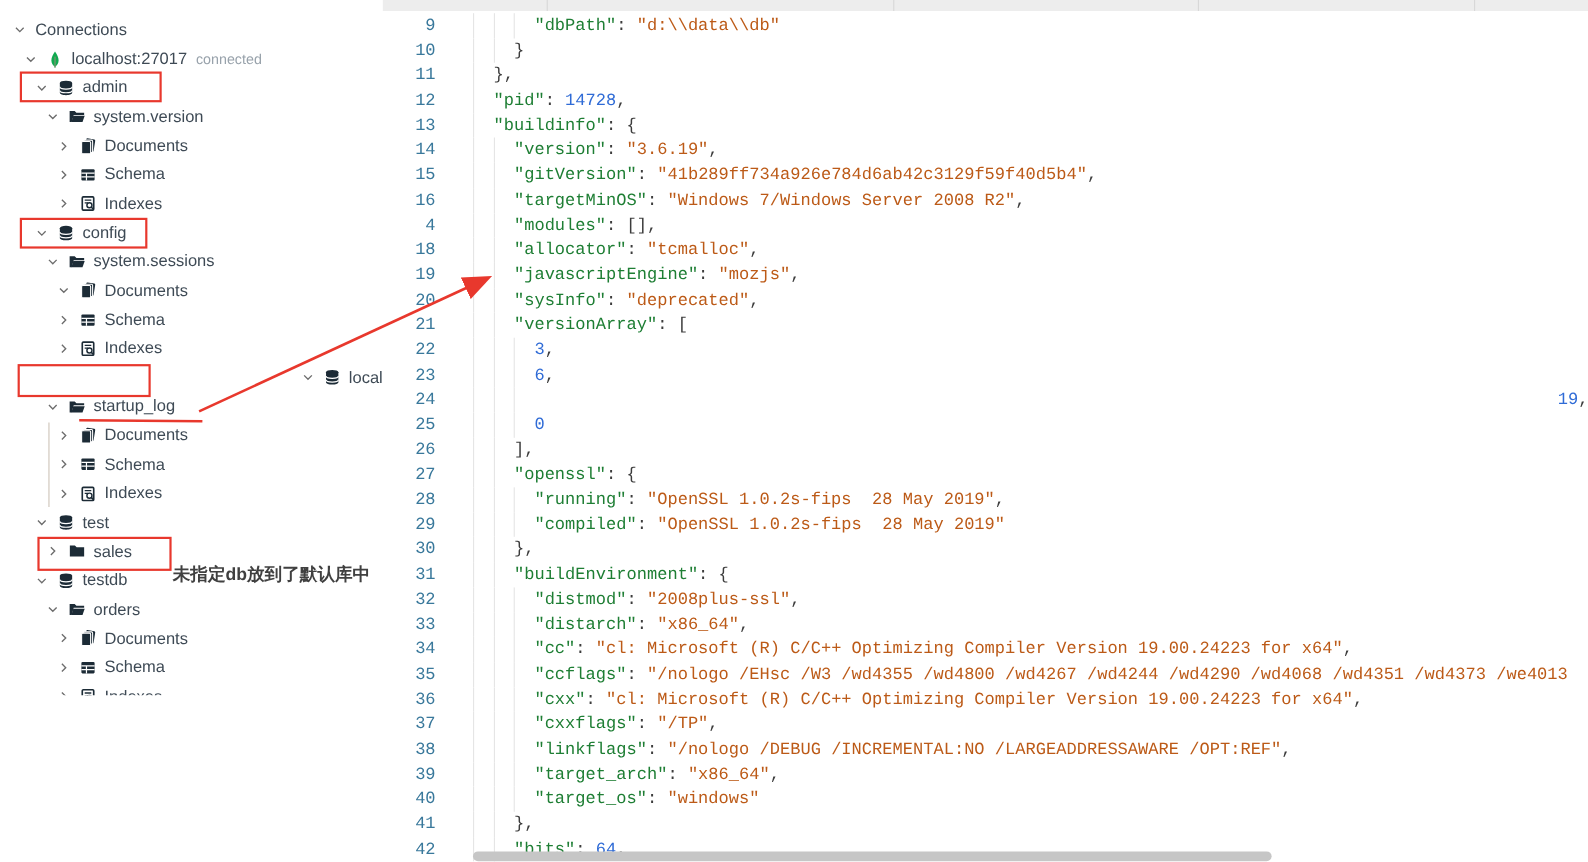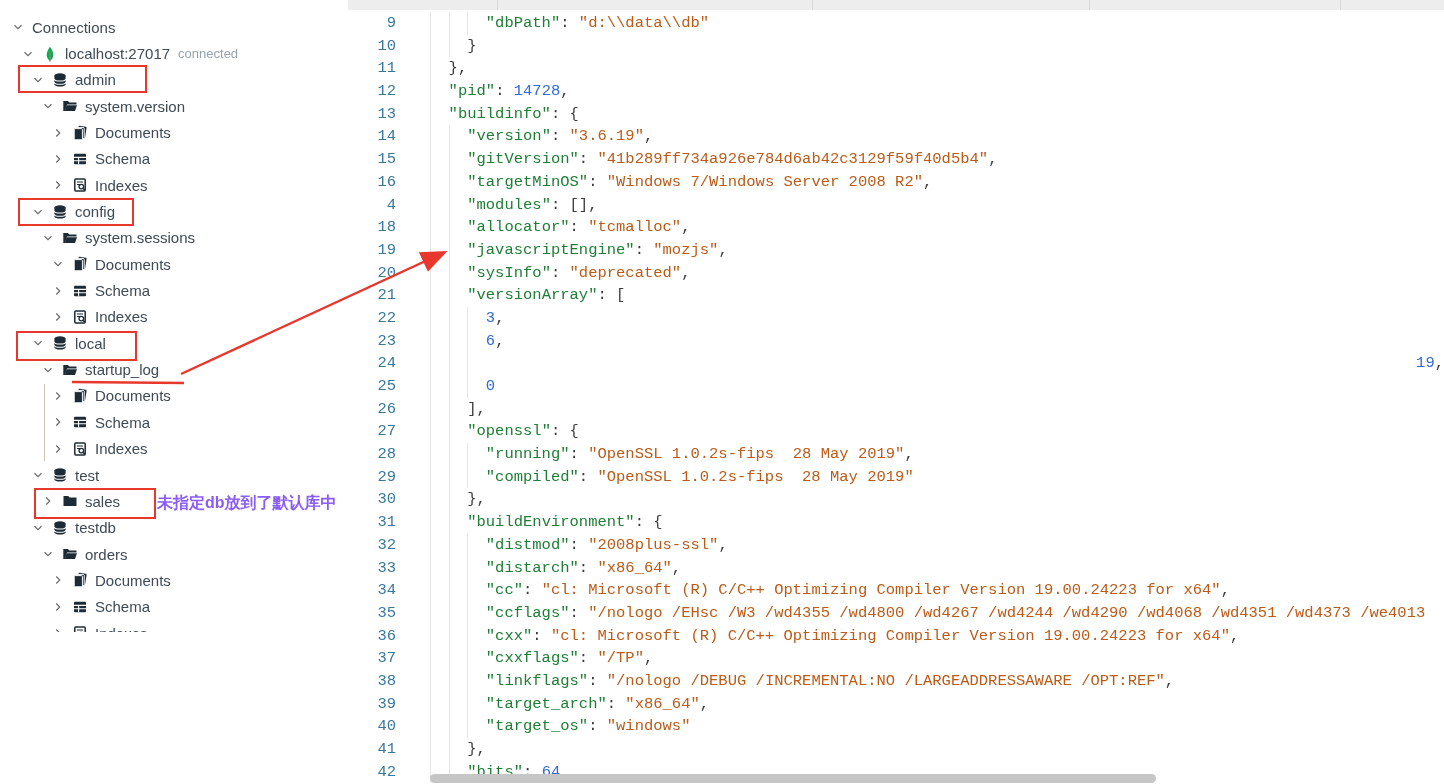--- a/index.html
+++ b/index.html
@@ -25,21 +25,21 @@
       font-size:15.5px;line-height:22.7px;}
   .cl .ln{position:absolute;left:0;top:0;width:48px;text-align:right;color:#39789b;}
   .cl .ct{position:absolute;left:82px;top:0;right:0;white-space:pre;overflow:hidden;}
   .tk{color:#1e7e34;}   
   .ts{color:#bc5a17;}   
   .tn{color:#2f6bd6;}   
   .tp{color:#3c3c3c;}   
 
   
   #overlay{position:absolute;left:0;top:0;width:1444px;height:784px;pointer-events:none;z-index:50;}
-  #sales-note{position:absolute;left:157px;top:493px;z-index:55;color:#8b5cf6;font-weight:bold;
+  #sales-note{position:absolute;left:157px;top:512px;z-index:55;color:#404040;font-weight:bold;
               font-size:16px;white-space:nowrap;pointer-events:none;}
   #hscroll{position:absolute;left:430px;top:774px;width:726px;height:9px;background:#c6c6c6;
            border-radius:5px;z-index:60;}
 </style>
 </head>
 <body>
 
 <div id="app">
 
   <div id="sidebar">
@@ -210,21 +210,21 @@
           <span class="t-icon">
             <svg width="16" height="16" viewBox="0 0 16 16">
               <rect x="2.8" y="2" width="10.4" height="12" rx="1" fill="none" stroke="#1c2b36" stroke-width="1.5"></rect>
               <path d="M5 5h6M5 7.5h3" stroke="#1c2b36" stroke-width="1.2"></path>
               <circle cx="9.3" cy="9.6" r="2.3" fill="none" stroke="#1c2b36" stroke-width="1.3"></circle>
               <path d="M10.9 11.2l2 2" stroke="#1c2b36" stroke-width="1.5"></path>
             </svg>
           </span>
           <span class="t-label">Indexes</span>
         </div>
-        <div class="tree-row" style="padding-left: 30px;">
+        <div class="tree-row" style="padding-left: 30px; justify-content: flex-end;">
           <span class="chev">
             <svg width="14" height="14" viewBox="0 0 16 16">
               <polyline points="4,6 8,10 12,6" fill="none" stroke="#6d6d6d" stroke-width="1.4"></polyline>
             </svg>
           </span>
           <span class="t-icon">
             <svg width="16" height="16" viewBox="0 0 16 16">
               <ellipse cx="8" cy="3.4" rx="5.6" ry="2.1" fill="#1c2b36"></ellipse>
               <path d="M2.4 3.4v9c0 1.16 2.5 2.1 5.6 2.1s5.6-.94 5.6-2.1v-9z" fill="#1c2b36"></path>
               <path d="M2.4 6.9c0 1.16 2.5 2.1 5.6 2.1s5.6-.94 5.6-2.1" fill="none" stroke="#fff" stroke-width="1.1"></path>

